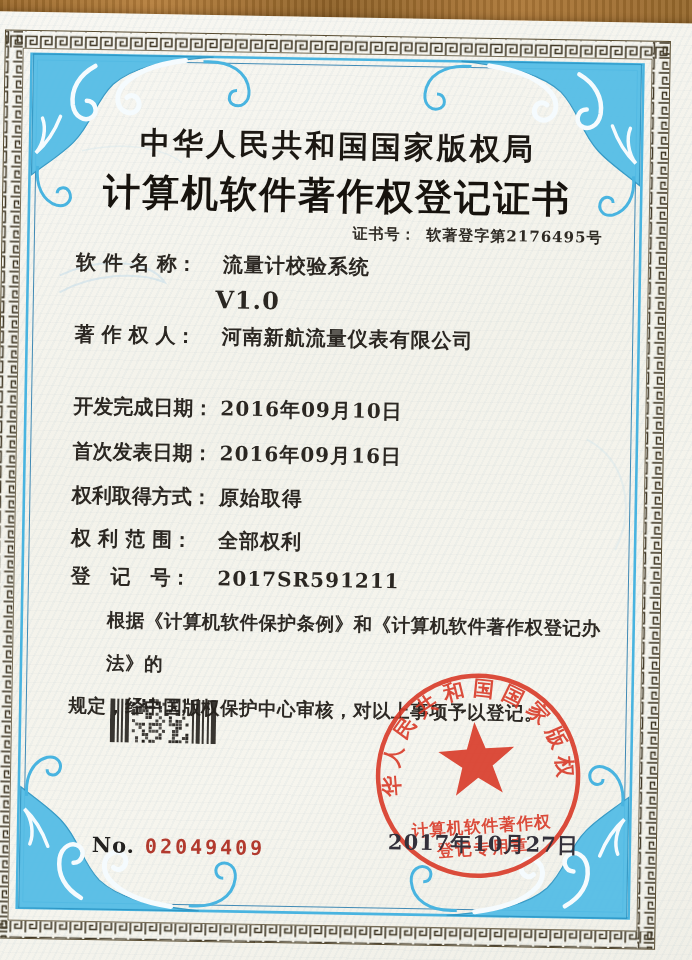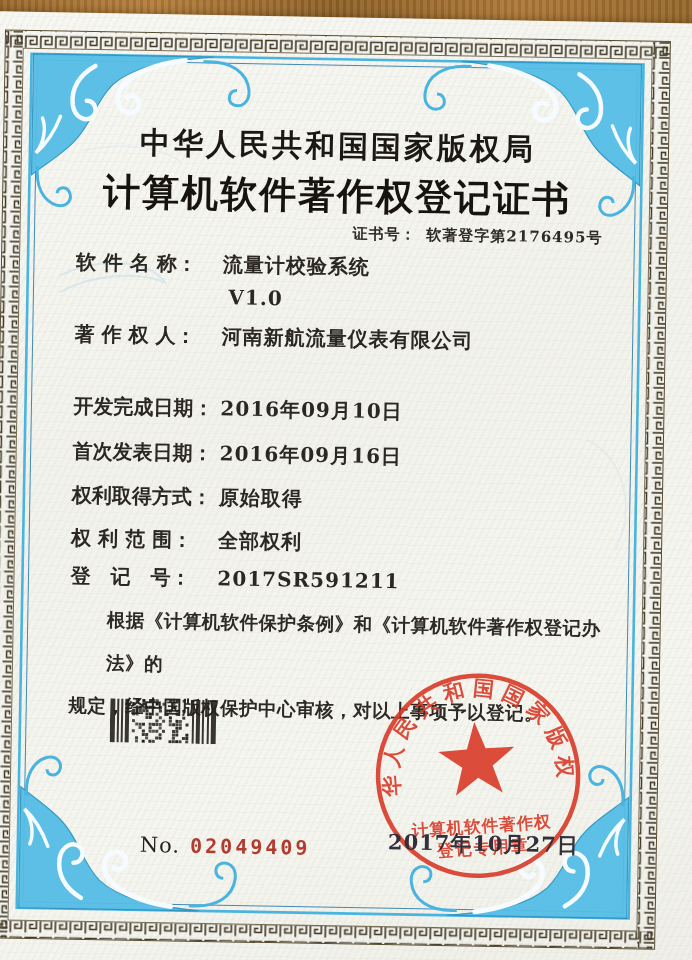--- a/index.html
+++ b/index.html
@@ -29,33 +29,33 @@
     left:0; top:166px; width:692px; text-align:center;
     font-size:37px; font-weight:bold; color:#17130e; letter-spacing:2px;
   }
   .certno{
     top:219px; right:80px; font-size:15px; color:#2e2a24; letter-spacing:1px; font-weight:600;
   }
   .certno .lbl{margin-right:10px;}
   .row{left:86px; font-size:20px; color:#2b2722; font-weight:600; white-space:nowrap;}
   .row .label{display:inline-block; width:138px; letter-spacing:0;}
   .row .value{margin-left:2px; letter-spacing:1px;}
-  .v2{left:239px; font-size:20px; color:#2b2722; font-weight:600; letter-spacing:1px;}
+  .v2{left:226px; font-size:24px; color:#2b2722; font-weight:600; letter-spacing:1px;}
   .statement{
     left:86px; top:597px; width:540px; font-size:18.5px; line-height:43px;
     color:#2d2924; font-weight:600; letter-spacing:0.5px;
   }
   .statement .l1{padding-left:37px;}
   .barcode-wrap{left:128px; top:697px; width:108px; height:44px;}
   .seal-wrap{left:382px; top:653px; width:230px; height:230px; transform:rotate(-5deg); opacity:0.9;}
   .seal-date{
     left:408px; top:822px; font-size:21px; font-weight:bold; color:#33303a; letter-spacing:1px; z-index:5;
   }
   .serial{left:112px; top:831px; z-index:5; white-space:nowrap;}
-  .serial .no{font-size:21px; font-weight:normal; color:#242220; letter-spacing:1px;margin-left:48px;}
+  .serial .no{font-size:21px; font-weight:bold; color:#242220; letter-spacing:1px;}
   .serial .num{
     font-family:"DejaVu Sans Mono","Liberation Mono",monospace;
     font-size:20px; color:#b23a2e; letter-spacing:3px; margin-left:10px; font-weight:600;
   }
 </style>
 </head>
 <body>
 
 <div class="paper">
   <div class="sheet-inner">

